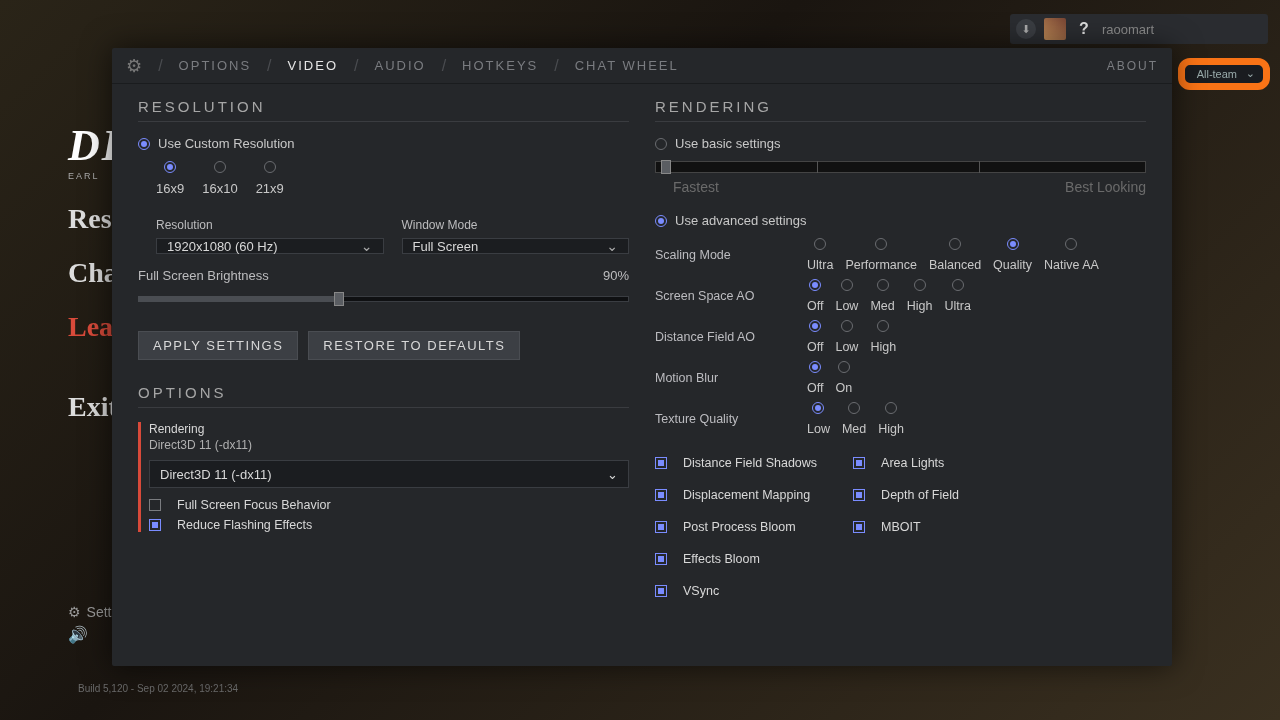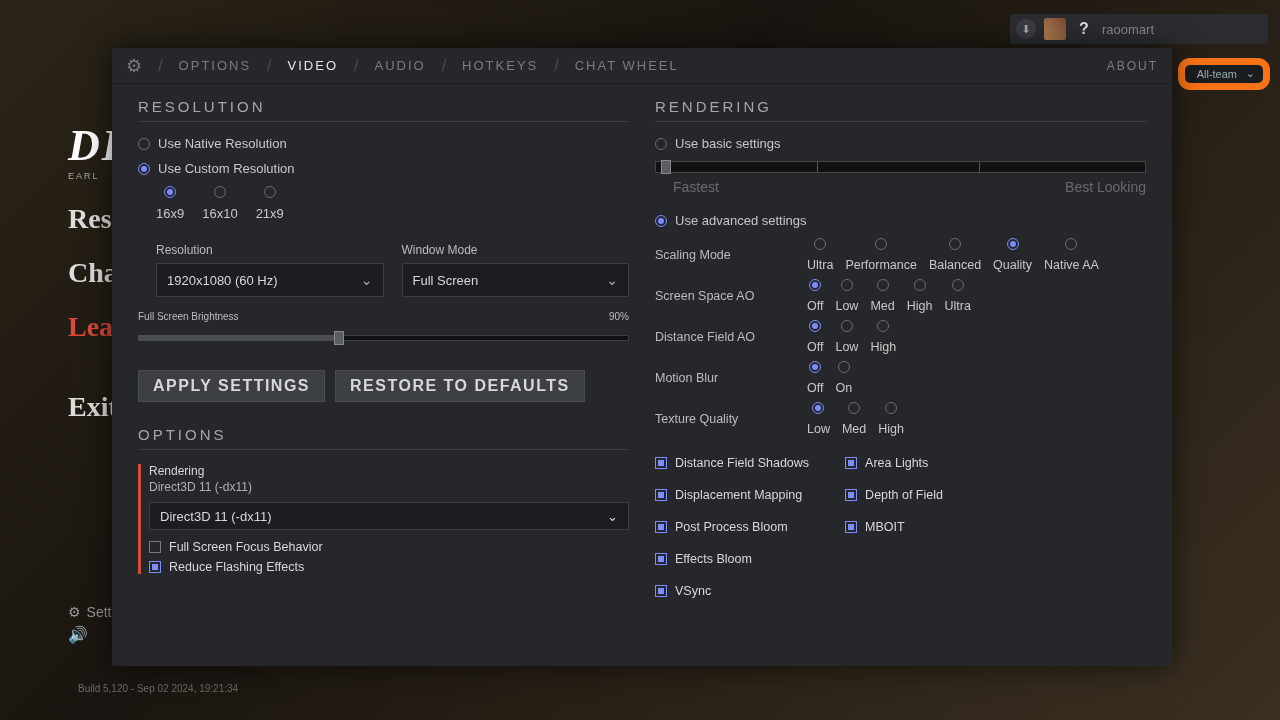--- a/index.html
+++ b/index.html
@@ -46,42 +46,42 @@
 .radio.on { border-color:#7a8cff; }
 .radio.on::after { content:"";width:6px;height:6px;border-radius:50%;background:#7a8cff; }
 .indent { margin-left:18px; }
 .sub-label { font-size:12px; color:#bcbcbe; margin:8px 0 6px; }
 .h-radios { display:flex; gap:18px; flex-wrap:wrap; }
 .h-radios .radio-row { margin:0;flex-direction:column; }
 
 
 .row2 { display:flex; gap:18px; }
 .row2 > div { flex:1; }
-.dd { height:34px; background:#1b1d20; border:1px solid #3a3d42; display:flex; align-items:center; justify-content:space-between; padding:0 10px; font-size:13px; color:#d8d8d8; cursor:pointer; }
+.dd { height:16px; background:#1b1d20; border:1px solid #3a3d42; display:flex; align-items:center; justify-content:space-between; padding:0 10px; font-size:13px; color:#d8d8d8; cursor:pointer; }
 .dd .chev { font-size:14px; color:#aaa; }
 
 
 .slider-wrap { margin-top:14px; }
-.slider-head { display:flex; justify-content:space-between; font-size:10px; color:#bcbcbe; margin-bottom:8px; }
+.slider-head { display:flex; justify-content:space-between; font-size:13px; color:#bcbcbe; margin-bottom:8px; }
 .slider { position:relative; height:14px; }
 .track { position:absolute; left:0; right:0; top:5px; height:6px; background:#0f1012; border:1px solid #3a3d42; }
 .fill { position:absolute; left:0; top:5px; height:6px; background:#4a4d52; }
 .thumb { position:absolute; top:1px; width:10px; height:14px; background:#5a5d62; border:1px solid #888; }
 
 
 .btn-row { display:flex; gap:10px; margin-top:26px; }
-.btn { background:#3c3f44; border:1px solid #4a4d52; padding:6px 14px; font-size:16px; letter-spacing:1.5px; color:#d8d8d8; cursor:pointer;font-weight:bold; }
+.btn { background:#3c3f44; border:1px solid #4a4d52; padding:6px 14px; font-size:13px; letter-spacing:1.5px; color:#d8d8d8; cursor:pointer; }
 
 
 .options-block { margin-top:24px; }
 .red-bar { border-left:3px solid #d84a3a; padding-left:8px; margin-top:10px; }
 .opt-label { font-size:12px; color:#d8d8d8; margin-bottom:2px; }
 .opt-sub   { font-size:12px; color:#b0b0b0; margin-bottom:8px; }
 .dd-wide { height:28px; background:#1b1d20; border:1px solid #3a3d42; display:flex; align-items:center; justify-content:space-between; padding:0 10px; font-size:13px; color:#d8d8d8; margin-bottom:10px; cursor:pointer; }
-.cb-row { display:flex; align-items:center; gap:8px; font-size:12.5px; color:#d8d8d8; margin:6px 0; }
+.cb-row { display:flex; align-items:center; gap:16px; font-size:12.5px; color:#d8d8d8; margin:6px 0; }
 .cb { width:12px;height:12px;border:1.5px solid #7a7c80;display:inline-flex;align-items:center;justify-content:center;flex-shrink:0; }
 .cb.on { border-color:#7a8cff; }
 .cb.on::after { content:"";width:6px;height:6px;background:#7a8cff; }
 
 
 .quality-slider { margin:10px 0 4px; }
 .quality-slider .track { height:12px; top:0; border:1px solid #444; background:#111; }
 .quality-slider .tick { position:absolute; top:0; width:1px; height:12px; background:#555; }
 .quality-slider .thumb { top:-1px; height:14px; left:6px; }
 .slider-labels { display:flex; justify-content:space-between; font-size:14px; color:#6a6a6a; margin-top:2px; }
@@ -135,24 +135,20 @@
     <span class="about">ABOUT</span>
   </div>
 
   <div class="body">
 
     <div class="col">
       <div class="section-title">RESOLUTION</div>
       <div class="hr"></div>
 
       <label class="radio-row">
-          <span class="radio"></span>
-          <span>Use Native Resolution</span>
-        </label>
-      <label class="radio-row">
           <span class="radio on"></span>
           <span>Use Custom Resolution</span>
         </label>
 
       <div class="indent">
         <div class="h-radios">
           <label class="radio-row">
               <span class="radio on"></span>
               <span>16x9</span>
             </label>

